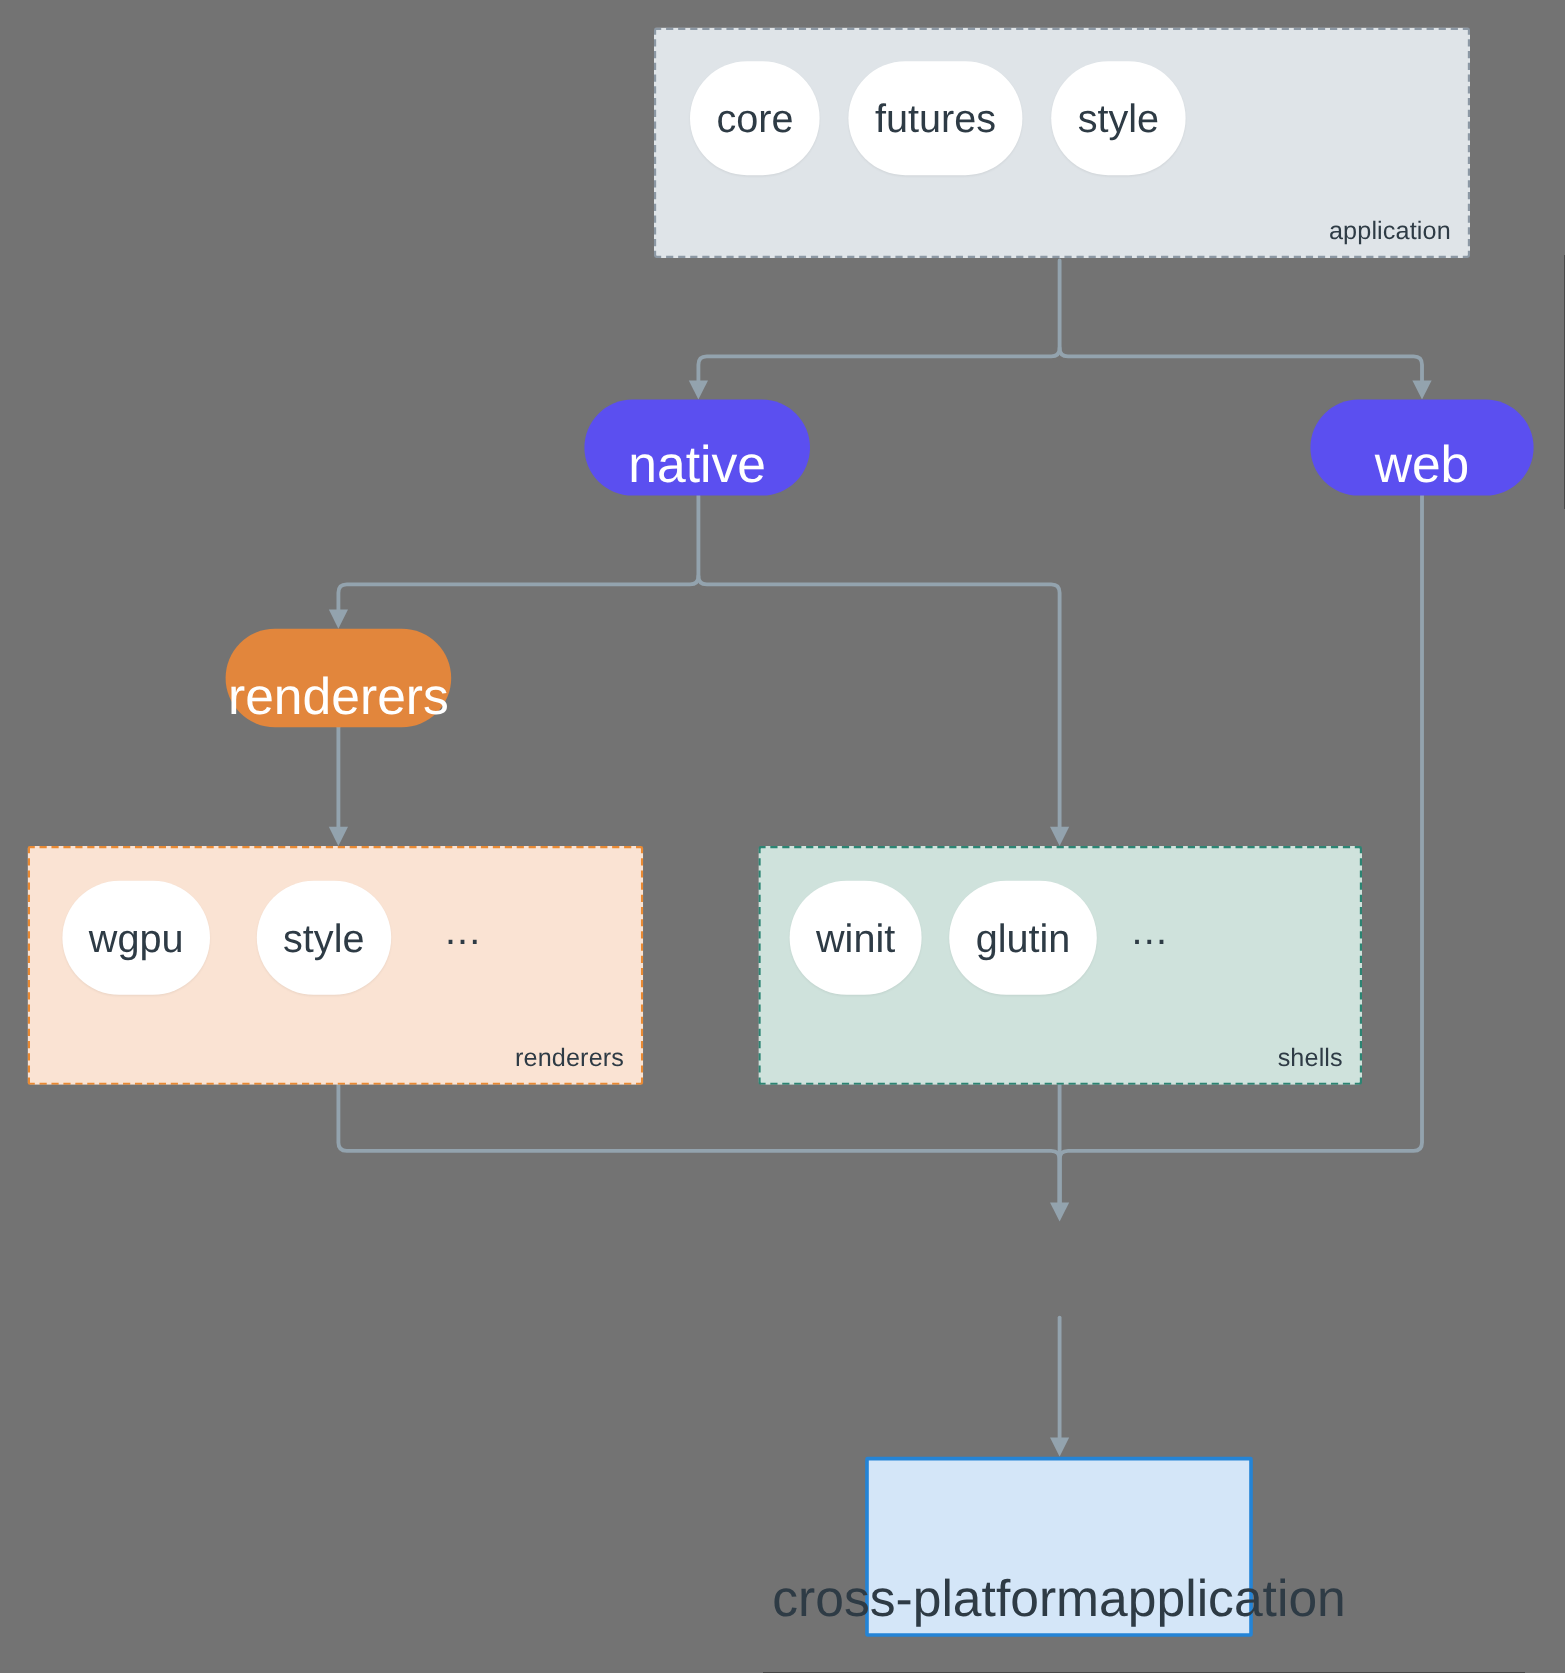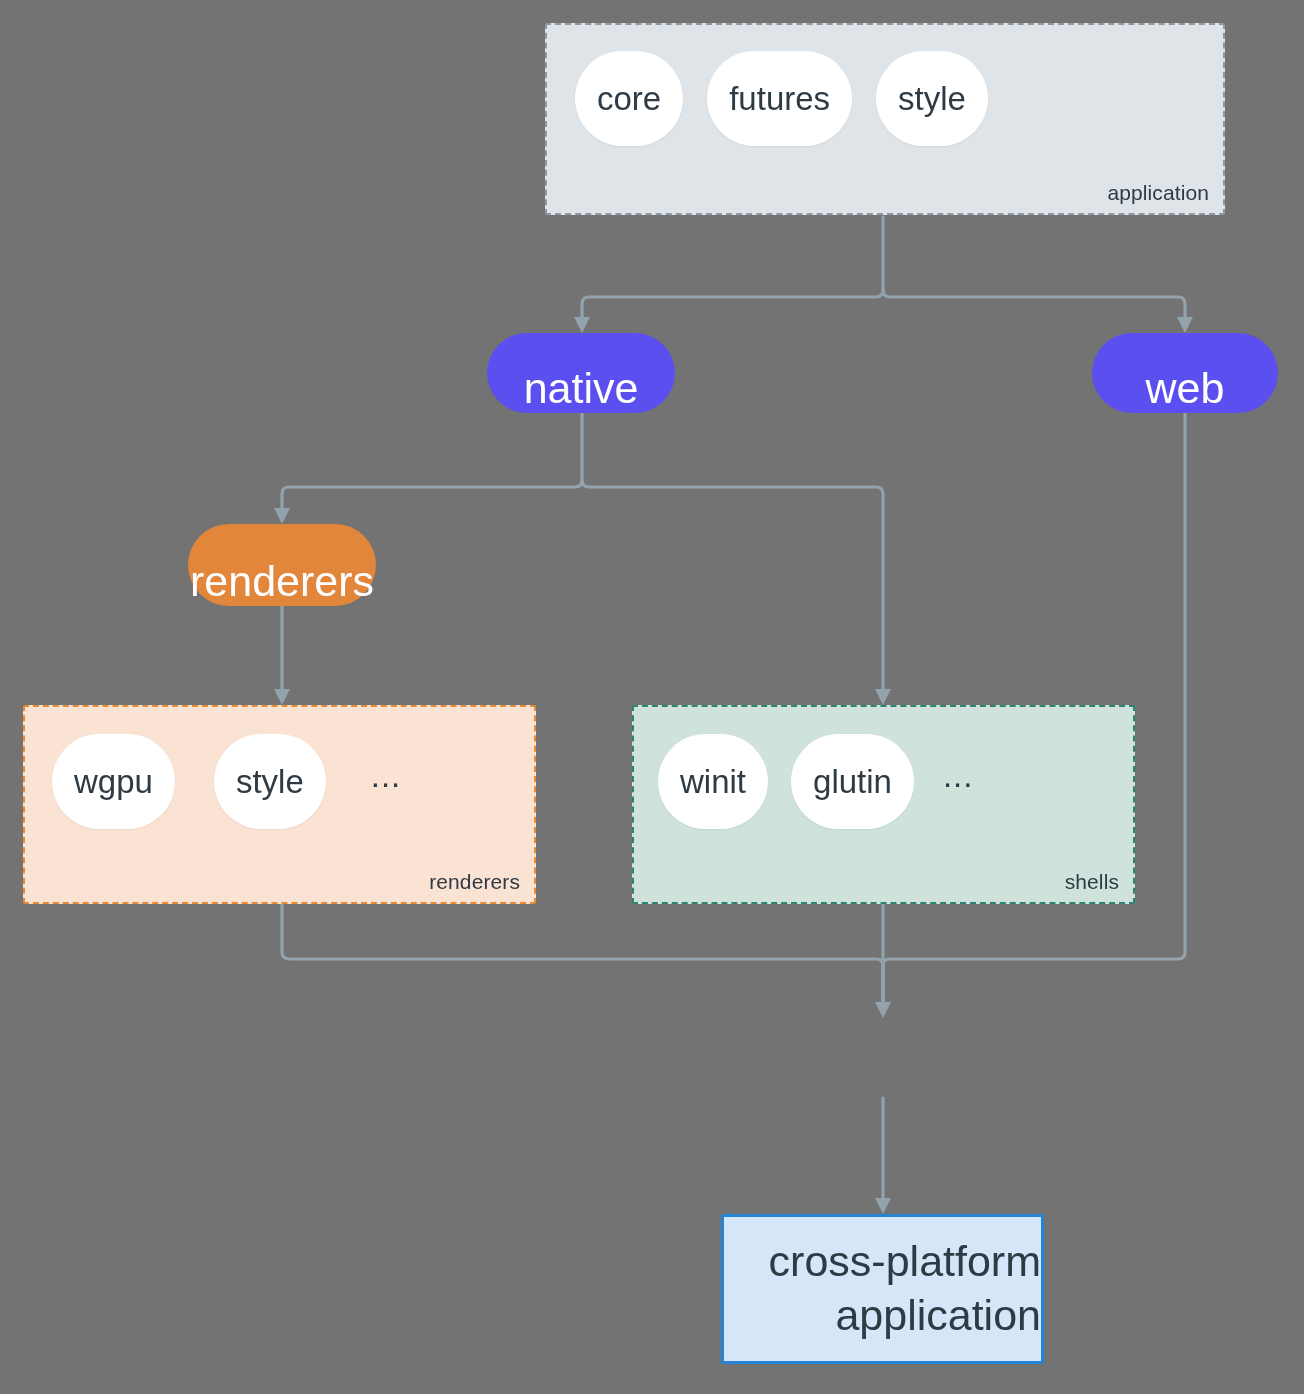--- a/index.html
+++ b/index.html
@@ -170,21 +170,20 @@
   }
   #node-application {
     left: 721px;
     top: 1214px;
     width: 323px;
     height: 150px;
     background: #d4e6f8;
     border: 3px solid #2484d6;
     border-radius: 2px;
     color: #2e3b45;
-    flex-direction: column;
     line-height: 1.25;
     text-align: center;
   }
   #node-application .app-line {
     display: block;
   }
 </style>
 </head>
 <body>
 

